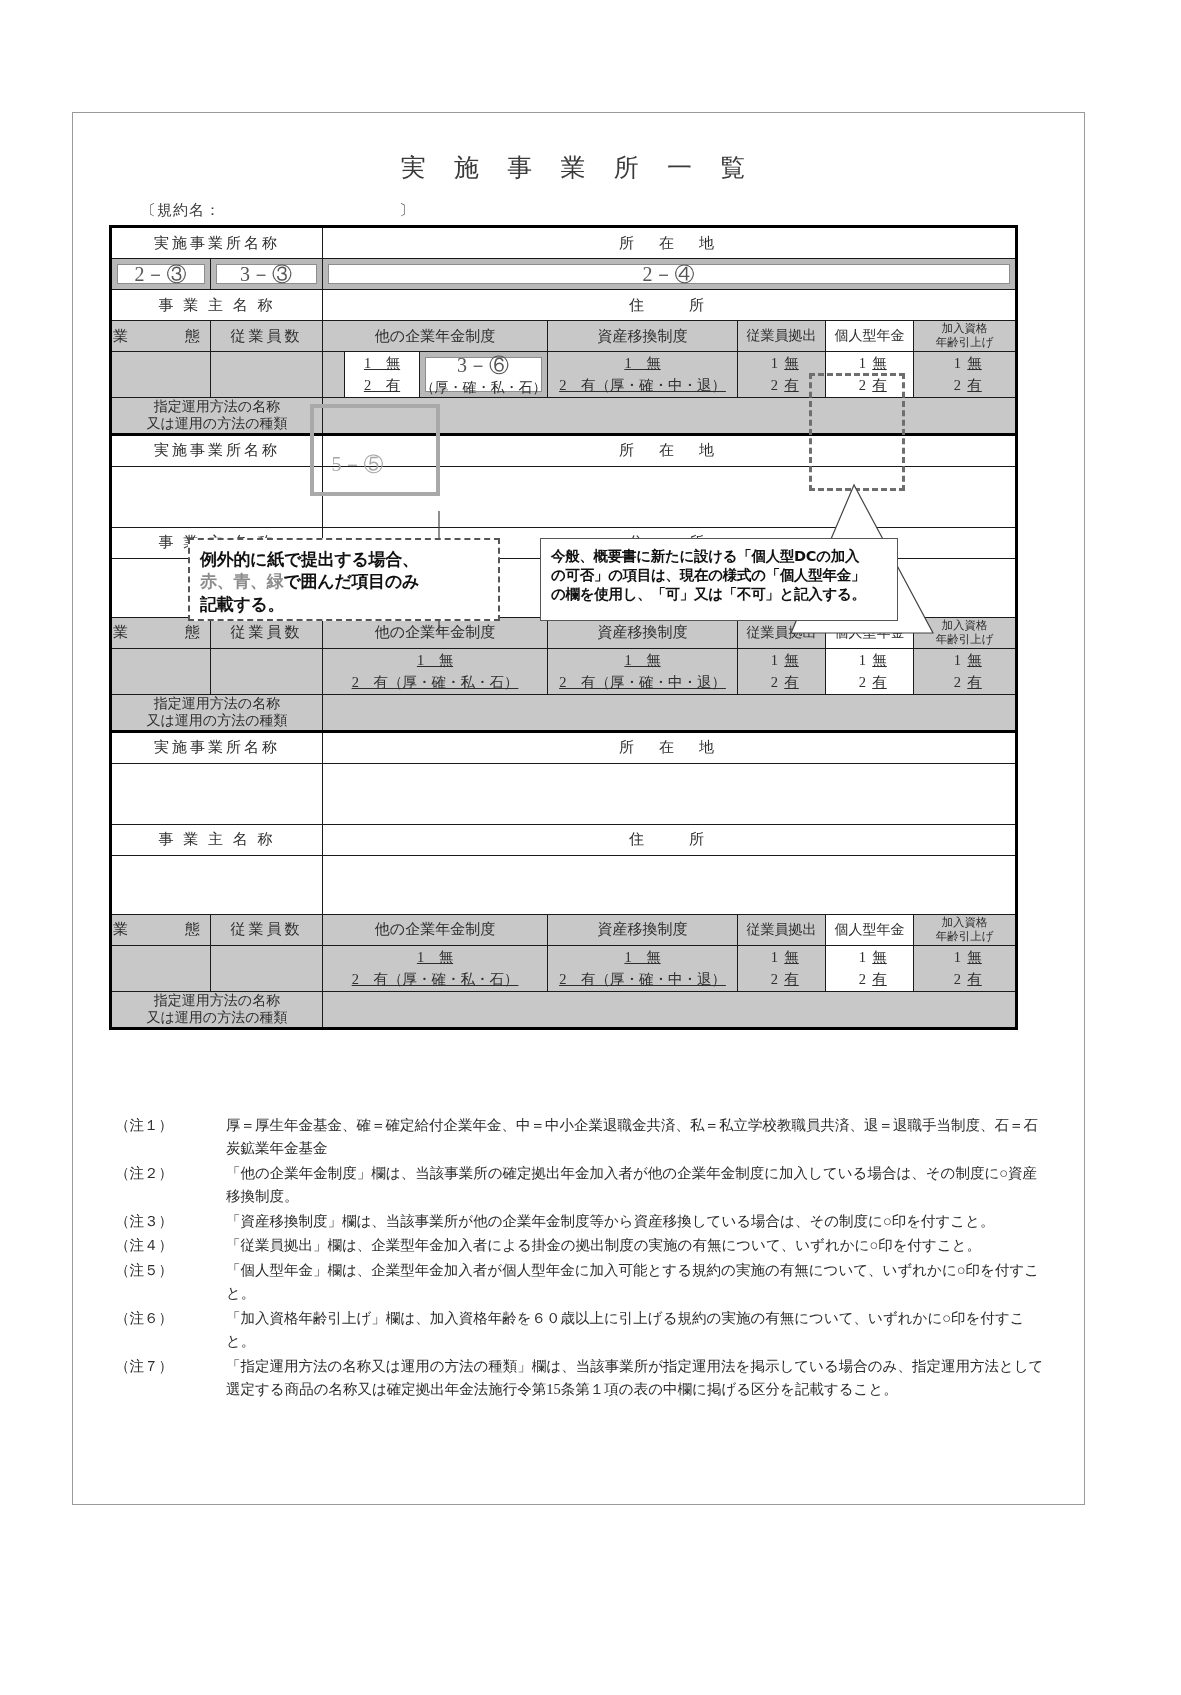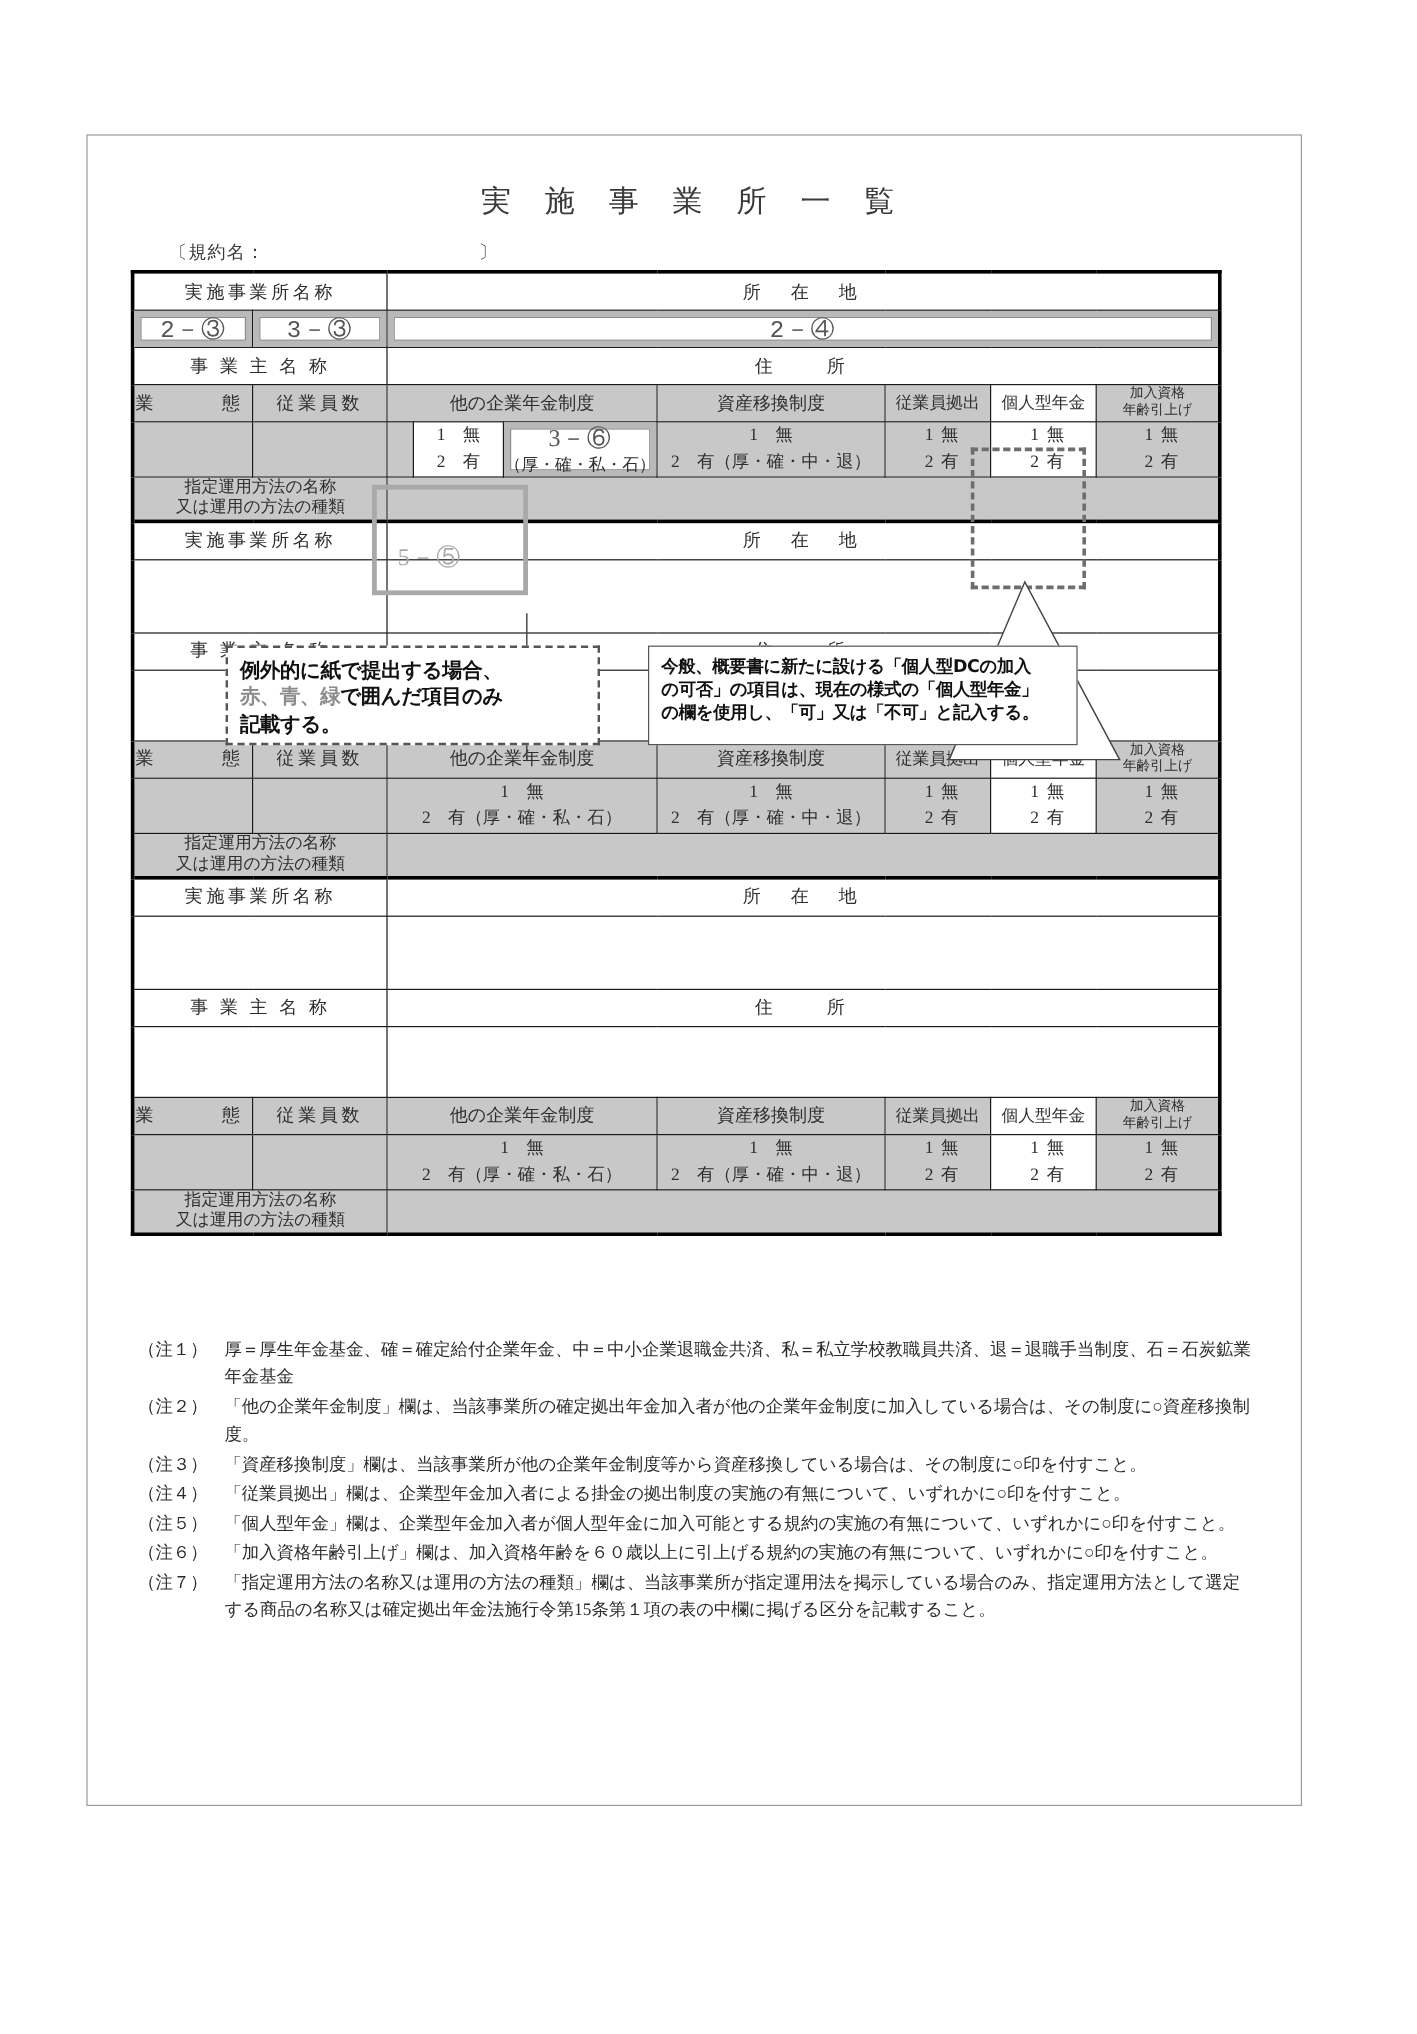--- a/index.html
+++ b/index.html
@@ -81,21 +81,21 @@
 
   .thick-top    { border-top: 3px solid #000 !important; }
   .thick-bottom { border-bottom: 3px solid #000 !important; }
   .thick-left   { border-left: 3px solid #000 !important; }
   .thick-right  { border-right: 3px solid #000 !important; }
 
   .lbl-sp  { letter-spacing: 5px; }
   .lbl-sp2 { letter-spacing: 9px; }
   .lbl-sp3 { letter-spacing: 3px; }
   .h-row   { height: 38px; }
-  .h-big   { height: 56px; }
+  .h-big   { height: 56px; text-decoration: underline; }
 
   .two-line {
     font-size: 14px;
     line-height: 1.25;
     white-space: normal;
     padding: 2px 4px;
   }
   .small-hdr {
     font-size: 14px;
     letter-spacing: 0px;
@@ -114,21 +114,21 @@
     white-space: nowrap;
   }
   .opt-cell .o1, .opt-cell .o2 { display: block; }
   .opt-c {
     text-align: left;
     padding-left: 10px;
   }
   .opt-c .num { display: inline-block; width: 20px; }
 
   
-  .chip-row td { height: 46px; font-family: Liberation Mono, monospace; }
+  .chip-row td { height: 46px; }
   .chip {
     display: inline-block;
     font-size: 20px;
     color: #555;
     letter-spacing: 1px;
   }
 
   
   .bevel {
     position: relative;
@@ -179,20 +179,21 @@
     left: 42px;
     top: 1001px;
     width: 930px;
     font-size: 14.5px;
     line-height: 1.62;
     color: #2b2b2b;
   }
   .note {
     display: flex;
     margin-bottom: 1px;
+    gap: 39px;
   }
   .note .tag {
     flex: 0 0 72px;
     white-space: nowrap;
   }
   .note .body {
     flex: 1 1 auto;
     white-space: normal;
   }
 </style>

